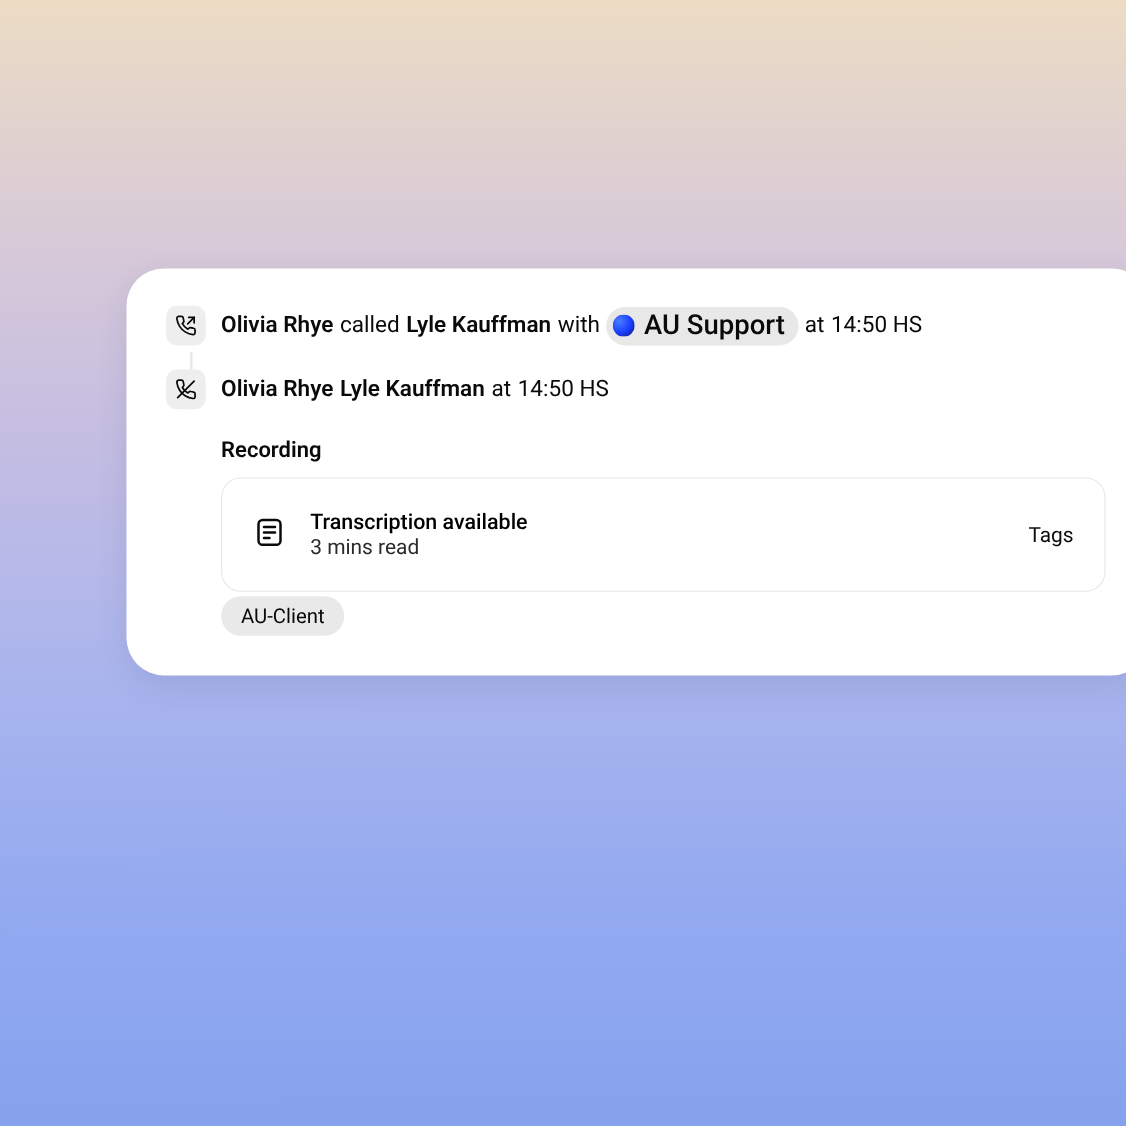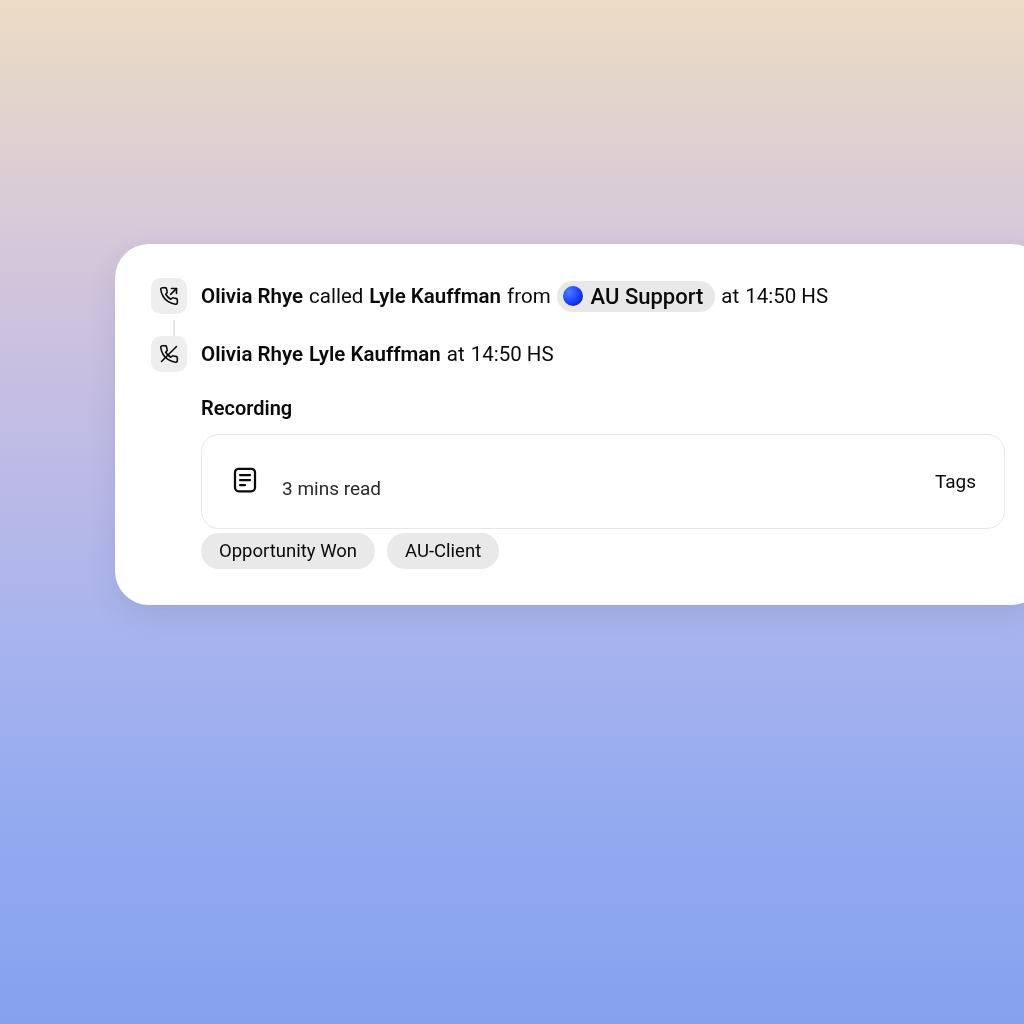--- a/index.html
+++ b/index.html
@@ -55,21 +55,21 @@
   .event-text { font-size: 20.5px; color: #0a0a0a; display: flex; align-items: center; flex-wrap: wrap; gap: 6px; }
   .event-text b { font-weight: 600; }
 
   .team-pill {
     display: inline-flex;
     align-items: center;
     gap: 6px;
     background: #e8e8e8;
     border-radius: 999px;
     padding: 3px 12px 3px 4px;
-    font-size: 22px;
+    font-size: 25px;
     font-weight: 500;
   }
   .team-dot {
     width: 24px; height: 24px; border-radius: 50%;
     background: radial-gradient(circle at 30% 30%, #4a7dff 0%, #1a3cff 55%, #05175e 100%);
     border: 2px solid #e8e8e8;
   }
 
   .inner {
     margin-left: 50px;
@@ -107,21 +107,21 @@
     width: 46%;
     background: #0a0a0a;
     border-radius: 999px;
   }
   .time-label { font-size: 19px; color: #0a0a0a; white-space: nowrap; }
   .share-link { font-size: 19px; color: #0a0a0a; cursor: pointer; }
 
   .transc-icon svg { width: 30px; height: 30px; stroke: #0a0a0a; stroke-width: 1.8; fill: none; stroke-linecap: round; stroke-linejoin: round; }
   .transc-text { flex: 1 1 auto; }
   .transc-title { font-size: 19.5px; font-weight: 500; }
-  .transc-sub { font-size: 19px; color: #2a2a2a; margin-top: 14px; }
+  .transc-sub { font-size: 19px; color: #2a2a2a; margin-top: 0; }
   .view-link { font-size: 19px; color: #0a0a0a; cursor: pointer; }
 
   .tags-row { display: flex; gap: 12px; margin-top: 4px; }
   .tag-pill {
     background: #e9e9e9;
     border-radius: 999px;
     padding: 7px 18px;
     font-size: 18.5px;
     color: #0a0a0a;
   }
@@ -136,21 +136,21 @@
       <svg viewBox="0 0 24 24">
           <path d="M15 3h6v6"></path>
           <path d="M21 3l-7 7"></path>
           <path d="M22 16.92v3a2 2 0 0 1-2.18 2 19.8 19.8 0 0 1-8.63-3.07 19.5 19.5 0 0 1-6-6A19.8 19.8 0 0 1 2.12 4.18 2 2 0 0 1 4.11 2h3a2 2 0 0 1 2 1.72c.12.92.33 1.82.63 2.68a2 2 0 0 1-.45 2.11L8.09 9.91a16 16 0 0 0 6 6l1.4-1.2a2 2 0 0 1 2.11-.45c.86.3 1.76.51 2.68.63A2 2 0 0 1 22 16.92z"></path>
         </svg>
     </div>
     <div class="event-text">
       <b>Olivia Rhye</b>
       <span>called</span>
       <b>Lyle Kauffman</b>
-      <span>from</span>
+      <span>with</span>
       <span class="team-pill">
         <span class="team-dot"></span>
         <span>AU Support</span>
       </span>
       <span>at</span>
       <span>14:50 HS</span>
     </div>
     <div class="timeline-connector"></div>
   </div>
 
@@ -176,24 +176,24 @@
     <div class="panel">
       <div class="transc-icon">
         <svg viewBox="0 0 24 24">
             <rect x="4" y="3" width="16" height="18" rx="3"></rect>
             <line x1="8" y1="8" x2="16" y2="8"></line>
             <line x1="8" y1="12" x2="16" y2="12"></line>
             <line x1="8" y1="16" x2="12" y2="16"></line>
           </svg>
       </div>
       <div class="transc-text">
+        <div class="transc-title">Transcription available</div>
         <div class="transc-sub">3 mins read</div>
       </div>
       <div class="view-link">Tags</div>
     </div>
 
     <div class="tags-row">
-      <span class="tag-pill">Opportunity Won</span>
       <span class="tag-pill">AU-Client</span>
     </div>
 
   </div>
 </div>
 
 </body></html>

